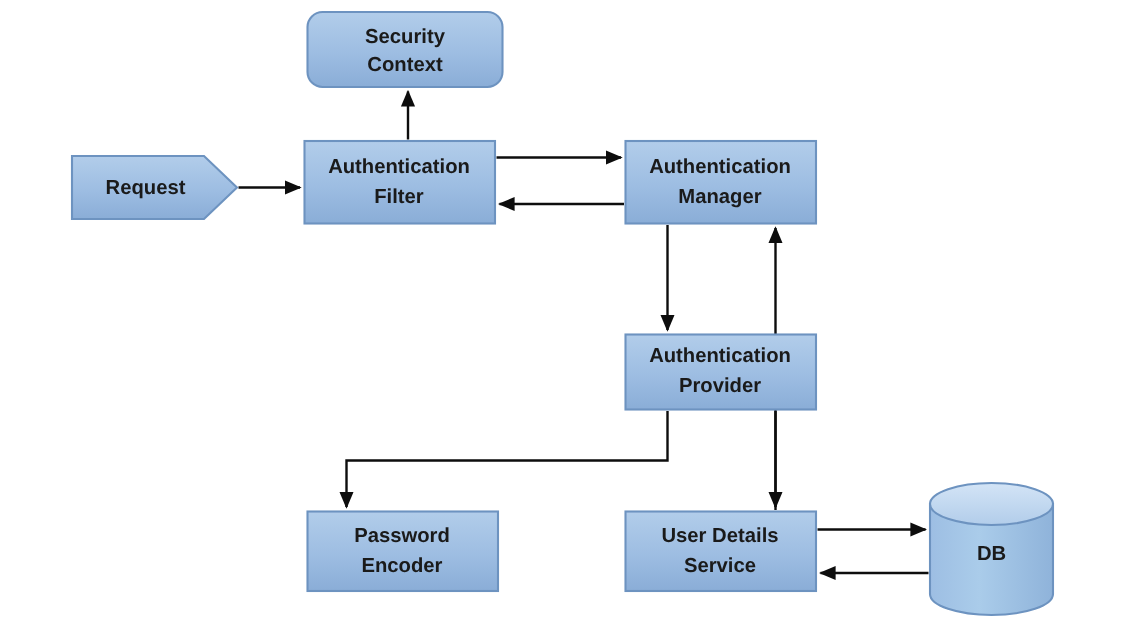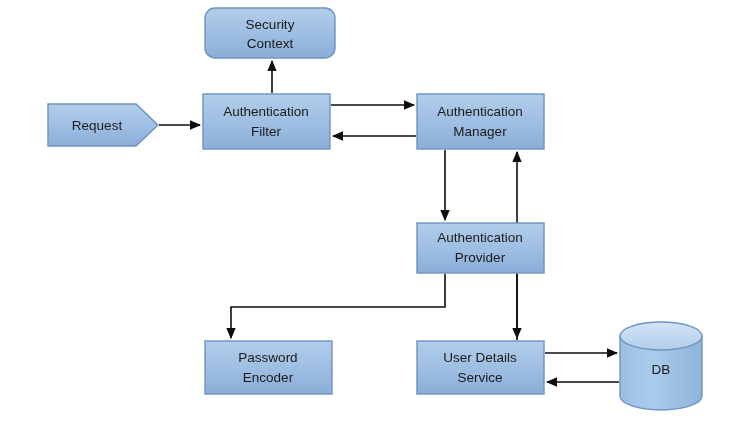--- a/index.html
+++ b/index.html
@@ -11,20 +11,21 @@
     width: 750px;
     height: 421px;
     overflow: hidden;
     font-family: "Liberation Sans", sans-serif;
   }
   #diagram-root {
     position: relative;
     width: 750px;
     height: 421px;
     background: #ffffff;
+    font-weight: bold;
   }
   svg#flow-svg {
     display: block;
     width: 750px;
     height: 421px;
   }
   .node-label {
     font-family: "Liberation Sans", sans-serif;
     font-size: 13.5px;
     fill: #1a1a1a;

